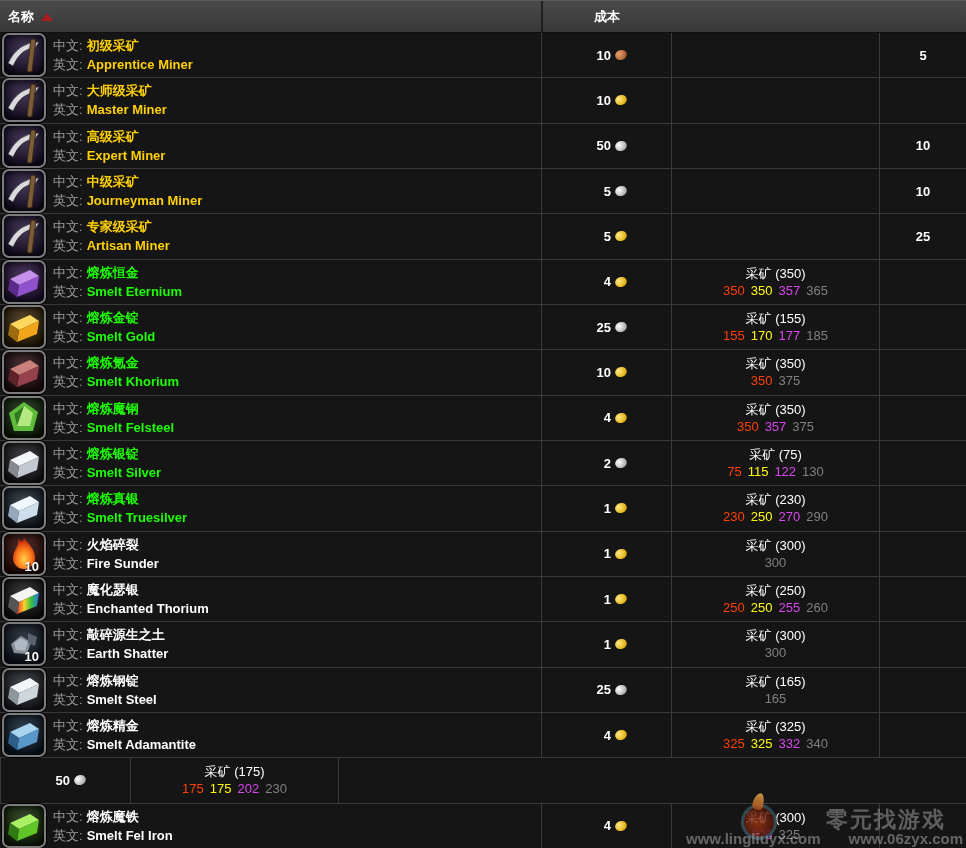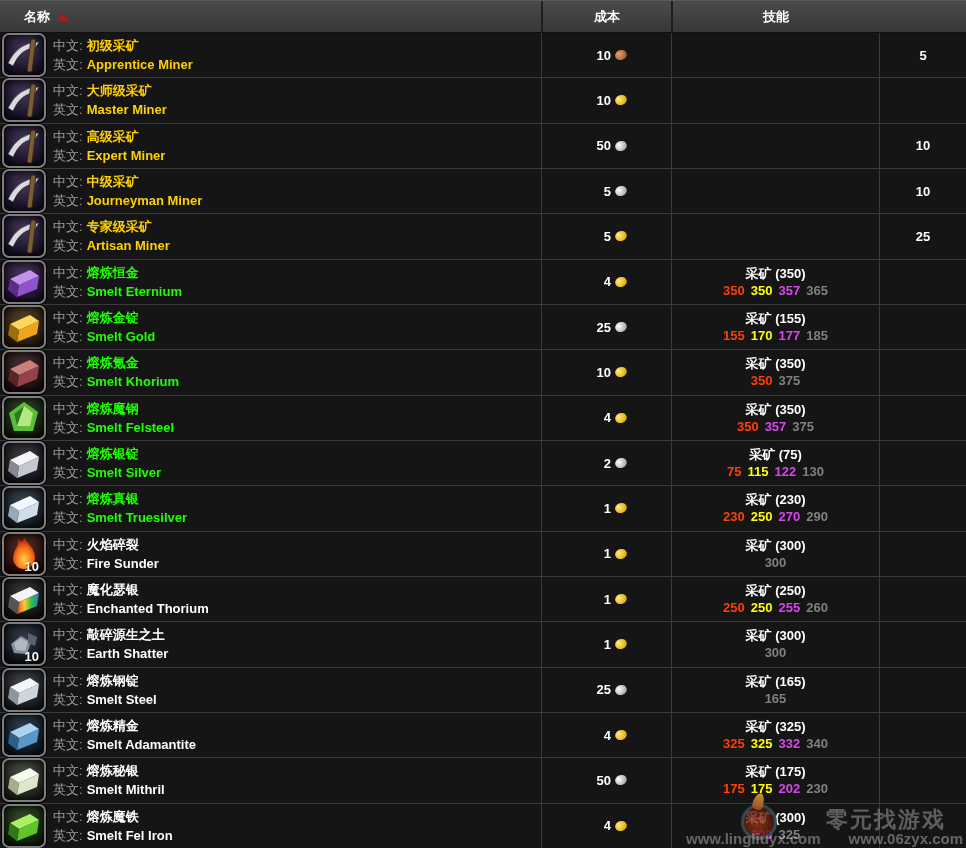--- a/index.html
+++ b/index.html
@@ -7,38 +7,38 @@
        font-family:"Liberation Sans",sans-serif;}
   .table{position:absolute;inset:0;}
 
   
   .thead{display:flex;height:33px;box-sizing:border-box;
          background:linear-gradient(#4a4a4a,#383838);
          border-top:1px solid #5a5a5a;border-bottom:1px solid #101010;}
   .th{display:flex;align-items:center;justify-content:center;
       color:#fff;font-weight:bold;font-size:13px;box-sizing:border-box;
       border-left:2px solid #1f1f1f;cursor:pointer;}
-  .th:first-child{justify-content:flex-start;padding-left:24px;border-left:none;}
+  .th:first-child{justify-content:flex-start;padding-left:8px;border-left:none;}
   .w-name{width:541px;}.w-cost{width:130px;}.w-skill{width:208px;}.w-level{width:87px;margin-top:40px;}
   .sort-asc{width:0;height:0;margin-left:7px;
             border-left:6px solid transparent;border-right:6px solid transparent;
             border-bottom:8px solid #a81d1d;}
 
   
   .tbody{position:absolute;top:33px;left:0;right:0;bottom:0;
          display:flex;flex-direction:column;}
   .row{flex:1;display:flex;box-sizing:border-box;background:#151515;
        border-top:1px solid #3a3a3a;}
   .row:first-child{border-top:none;}
   .cell{box-sizing:border-box;}
   .c-name{width:541px;display:flex;align-items:center;padding-left:2px;}
   .c-cost{width:130px;border-left:1px solid #3a3a3a;display:flex;align-items:center;
           justify-content:flex-end;padding-right:44px;color:#fff;font-weight:bold;font-size:13px;}
   .c-skill{width:208px;border-left:1px solid #3a3a3a;display:flex;flex-direction:column;
-           align-items:center;justify-content:center;font-size:13px;font-weight:bold;line-height:17px;}
+           align-items:center;justify-content:center;font-size:13px;font-weight:normal;line-height:17px;}
   .c-level{width:87px;border-left:1px solid #3a3a3a;display:flex;align-items:center;
            justify-content:center;color:#fff;font-weight:bold;font-size:13px;}
 
   
   .icon-tile{position:relative;width:40px;height:40px;flex:none;cursor:pointer;
              border:2px solid #7d7d7d;border-radius:7px;overflow:hidden;
              box-shadow:0 0 0 1px #000, inset 0 0 7px rgba(0,0,0,.85);}
   .icon-tile svg{position:absolute;inset:0;width:100%;height:100%;}
   .icon-count{position:absolute;bottom:0;right:5px;z-index:2;color:#fff;
               font-weight:bold;font-size:13px;text-shadow:1px 1px 1px #000;}
@@ -86,23 +86,20 @@
 
 <div class="table">
   <div class="thead">
     <div class="th w-name">
       <span>名称</span>
       <span class="sort-asc"></span>
     </div>
     <div class="th w-cost">
       <span>成本</span>
     </div>
-    <div class="th w-skill">
-      <span>技能</span>
-    </div>
     <div class="th w-level">
       <span>需要等级</span>
     </div>
   </div>
   <div class="tbody">
       <div class="row">
     <div class="cell c-name">
       <div class="icon-tile" style="background: radial-gradient(circle at 50% 35%, rgba(255, 255, 255, 0.16), rgba(0, 0, 0, 0.55) 85%), rgb(32, 18, 56);">
             <svg viewBox="0 0 40 40">
               <path d="M4 28 Q14 7 35 7 L31 13 Q17 13 9 31 Z" fill="#d9d9de" stroke="#2a2a2a" stroke-width="0.6"></path>
@@ -552,38 +549,20 @@
       <span class="amt">4</span>
       <span class="coin coin-gold"></span>
     </div>
     <div class="cell c-skill">
           <div class="skill-title">采矿 (325)</div>
           <div class="skill-steps"><span class="sk-orange">325</span><span class="sk-yellow">325</span><span class="sk-green">332</span><span class="sk-gray">340</span></div>
         </div>
     <div class="cell c-level"></div>
   </div>
       <div class="row">
-    <div class="cell c-name">
-      <div class="icon-tile" style="background: radial-gradient(circle at 50% 35%, rgba(255, 255, 255, 0.16), rgba(0, 0, 0, 0.55) 85%), rgb(43, 49, 34);">
-            <svg viewBox="0 0 40 40">
-              <polygon points="6,17 26,8 35,14 15,23" fill="#f7faee"></polygon>
-              <polygon points="15,23 35,14 33,27 13,35" fill="#dfe7ca"></polygon>
-              <polygon points="6,17 15,23 13,35 4,28" fill="#a5af8c"></polygon>
-            </svg>
-
-      </div>
-      <div class="name-lines">
-        <div class="line">
-          <span class="lbl">中文:</span><a class="nm q-white">熔炼秘银</a>
-        </div>
-        <div class="line">
-          <span class="lbl">英文:</span><a class="nm q-white">Smelt Mithril</a>
-        </div>
-      </div>
-    </div>
     <div class="cell c-cost">
       <span class="amt">50</span>
       <span class="coin coin-silver"></span>
     </div>
     <div class="cell c-skill">
           <div class="skill-title">采矿 (175)</div>
           <div class="skill-steps"><span class="sk-orange">175</span><span class="sk-yellow">175</span><span class="sk-green">202</span><span class="sk-gray">230</span></div>
         </div>
     <div class="cell c-level"></div>
   </div>

